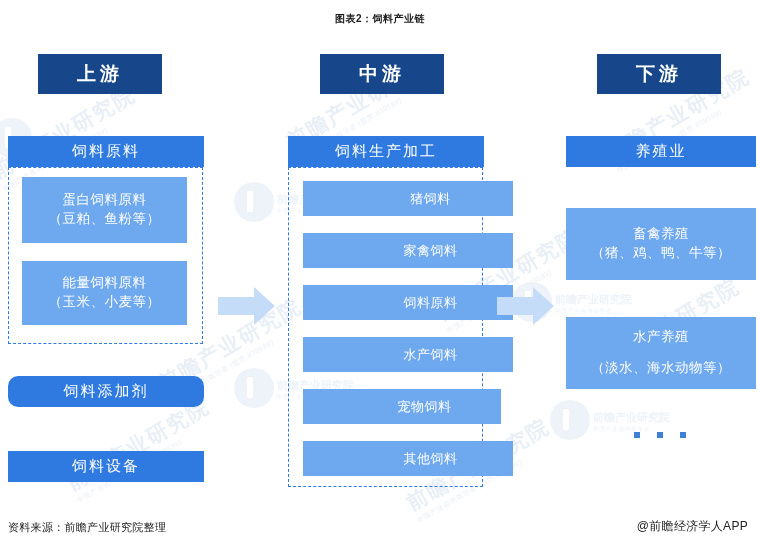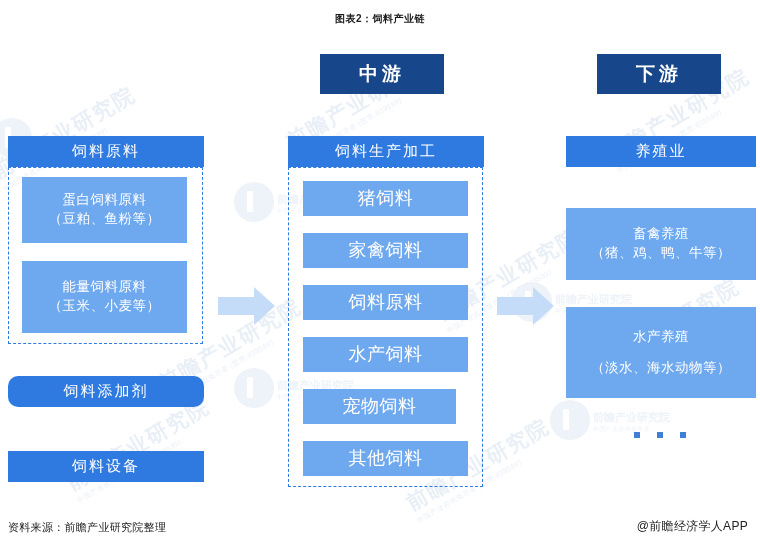--- a/index.html
+++ b/index.html
@@ -142,21 +142,21 @@
     color: #ffffff;
     display: flex;
     flex-direction: column;
     align-items: center;
     justify-content: center;
     text-align: center;
     line-height: 1.38;
     letter-spacing: 0.5px;
   }
   .item-lg { font-size: 13.5px; }
-  .item-md { font-size: 18px; }
+  .item-md { font-size: 13px; padding-left: 45px; }
 
   .sub-block {
     position: absolute;
     height: 31px;
     background: #2f7ae0;
     color: #ffffff;
     font-size: 15px;
     letter-spacing: 2px;
     display: flex;
     align-items: center;
@@ -226,34 +226,35 @@
     <div class="wm-logo" style="left:550px; top:400px;"></div>
     <div class="wm-txt" style="left:593px; top:410px;">前瞻产业研究院<small>中国产业咨询领导者</small></div>
 
     <div class="wm-logo" style="left:-8px; top:118px;"></div>
   </div>
 
   <div id="content">
 
     <div class="chart-title">图表2：饲料产业链</div>
 
+    <div class="stage-head head-up">上游</div>
     <div class="stage-head head-mid">中游</div>
     <div class="stage-head head-down">下游</div>
 
     <div class="dashed-box db-up"></div>
     <div class="dashed-box db-mid"></div>
 
     <div class="sec-head sh-up">饲料原料</div>
 
     <div class="item item-lg" style="left:22px; top:177px; width:165px; height:66px;">
       <span>蛋白饲料原料</span>
       <span>（豆粕、鱼粉等）</span>
     </div>
 
-    <div class="item item-lg" style="left:22px; top:261px; width:165px; height:72px;text-align:right;">
+    <div class="item item-lg" style="left:22px; top:261px; width:165px; height:64px;text-align:right;">
       <span>能量饲料原料</span>
       <span>（玉米、小麦等）</span>
     </div>
 
     <div class="sub-block" style="left:8px; top:376px; width:196px;border-radius:10px;">饲料添加剂</div>
     <div class="sub-block" style="left:8px; top:451px; width:196px;">饲料设备</div>
 
     <div class="arrow" style="left:218px; top:285px;">
       <svg width="58" height="42" viewBox="0 0 58 42" aria-hidden="true">
         <polygon points="0,12 36,12 36,2 57,21 36,40 36,30 0,30" fill="#c5dcf8"></polygon>
@@ -287,21 +288,21 @@
       </svg>
     </div>
 
     <div class="sec-head sh-down">养殖业</div>
 
     <div class="item item-lg" style="left:566px; top:208px; width:190px; height:72px;">
       <span>畜禽养殖</span>
       <span>（猪、鸡、鸭、牛等）</span>
     </div>
 
-    <div class="item item-lg" style="left:566px; top:307px; width:190px; height:91px;gap:12px;">
+    <div class="item item-lg" style="left:566px; top:317px; width:190px; height:72px;gap:12px;">
       <span>水产养殖</span>
       <span>（淡水、海水动物等）</span>
     </div>
 
     <div class="dots" style="left:634px; top:432px;">
       <span></span>
       <span></span>
       <span></span>
     </div>
 

